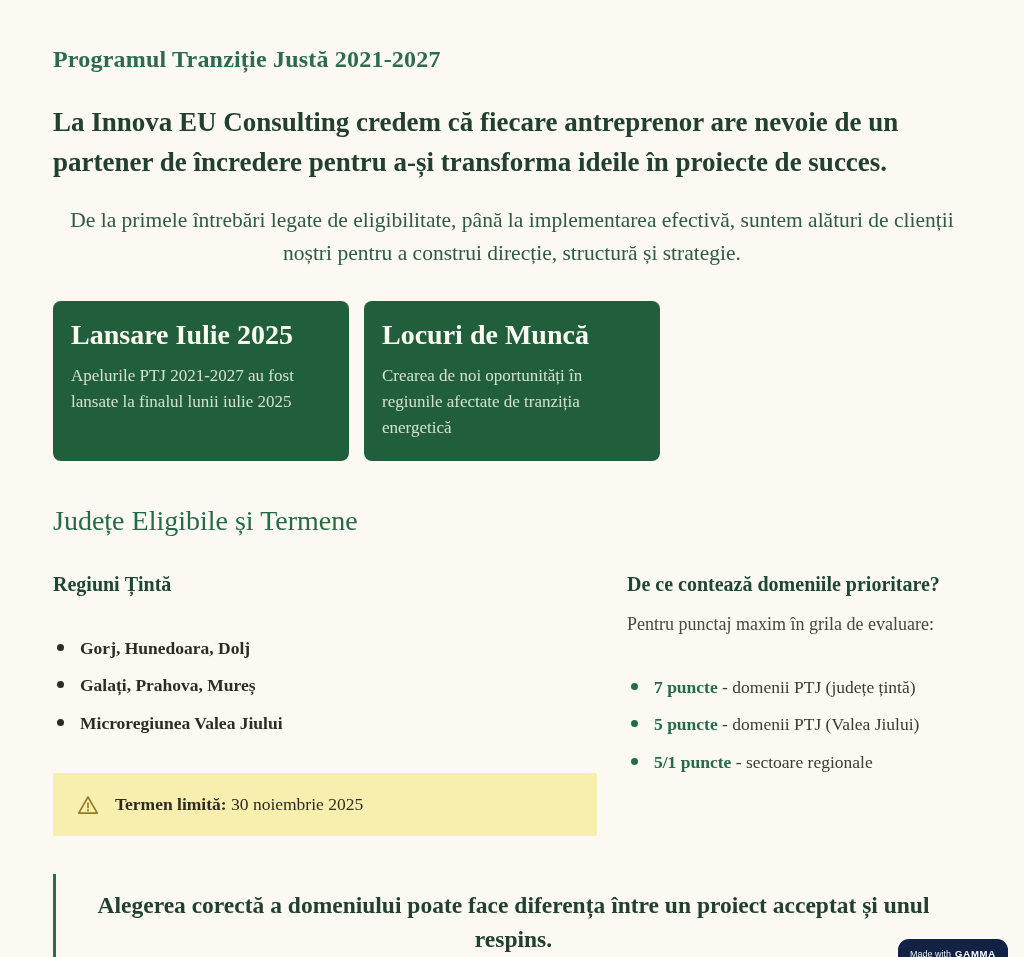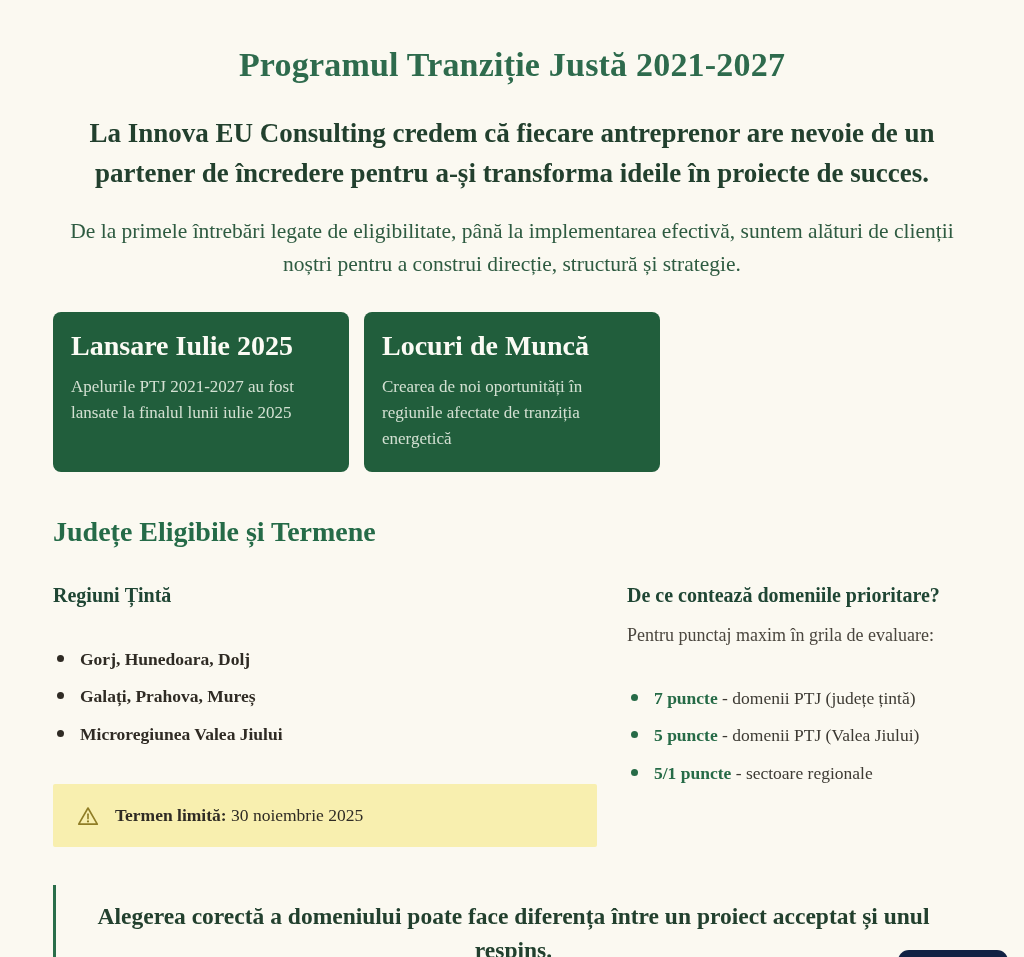--- a/index.html
+++ b/index.html
@@ -13,31 +13,30 @@
     color: #33302a;
   }
   .page {
     width: 1024px;
     min-height: 957px;
     padding: 46px 53px 0 53px;
     position: relative;
   }
   
   .page-title {
-    text-align: center;
-    font-size: 34px;
+    text-align: left;
+    font-size: 24px;
     font-weight: 600;
     letter-spacing: 0.2px;
     color: #2e6b4d;
   }
   
   .intro-bold {
     margin: 30px auto 0 auto;
     max-width: 920px;
-    text-align: center;
     font-size: 27px;
     font-weight: 700;
     line-height: 1.47;
     color: #22402e;
   }
   
   .intro-sub {
     margin: 22px auto 0 auto;
     max-width: 930px;
     text-align: center;
@@ -66,21 +65,21 @@
   }
   .card-body {
     color: #d3e0d2;
     font-size: 17px;
     line-height: 1.53;
   }
   
   .section-heading {
     margin-top: 44px;
     font-size: 28px;
-    font-weight: 700;
+    font-weight: 400;
     color: #256b48;
   }
   
   .columns {
     margin-top: 36px;
     display: grid;
     grid-template-columns: 544px 1fr;
     gap: 30px;
   }
   .col-heading {

